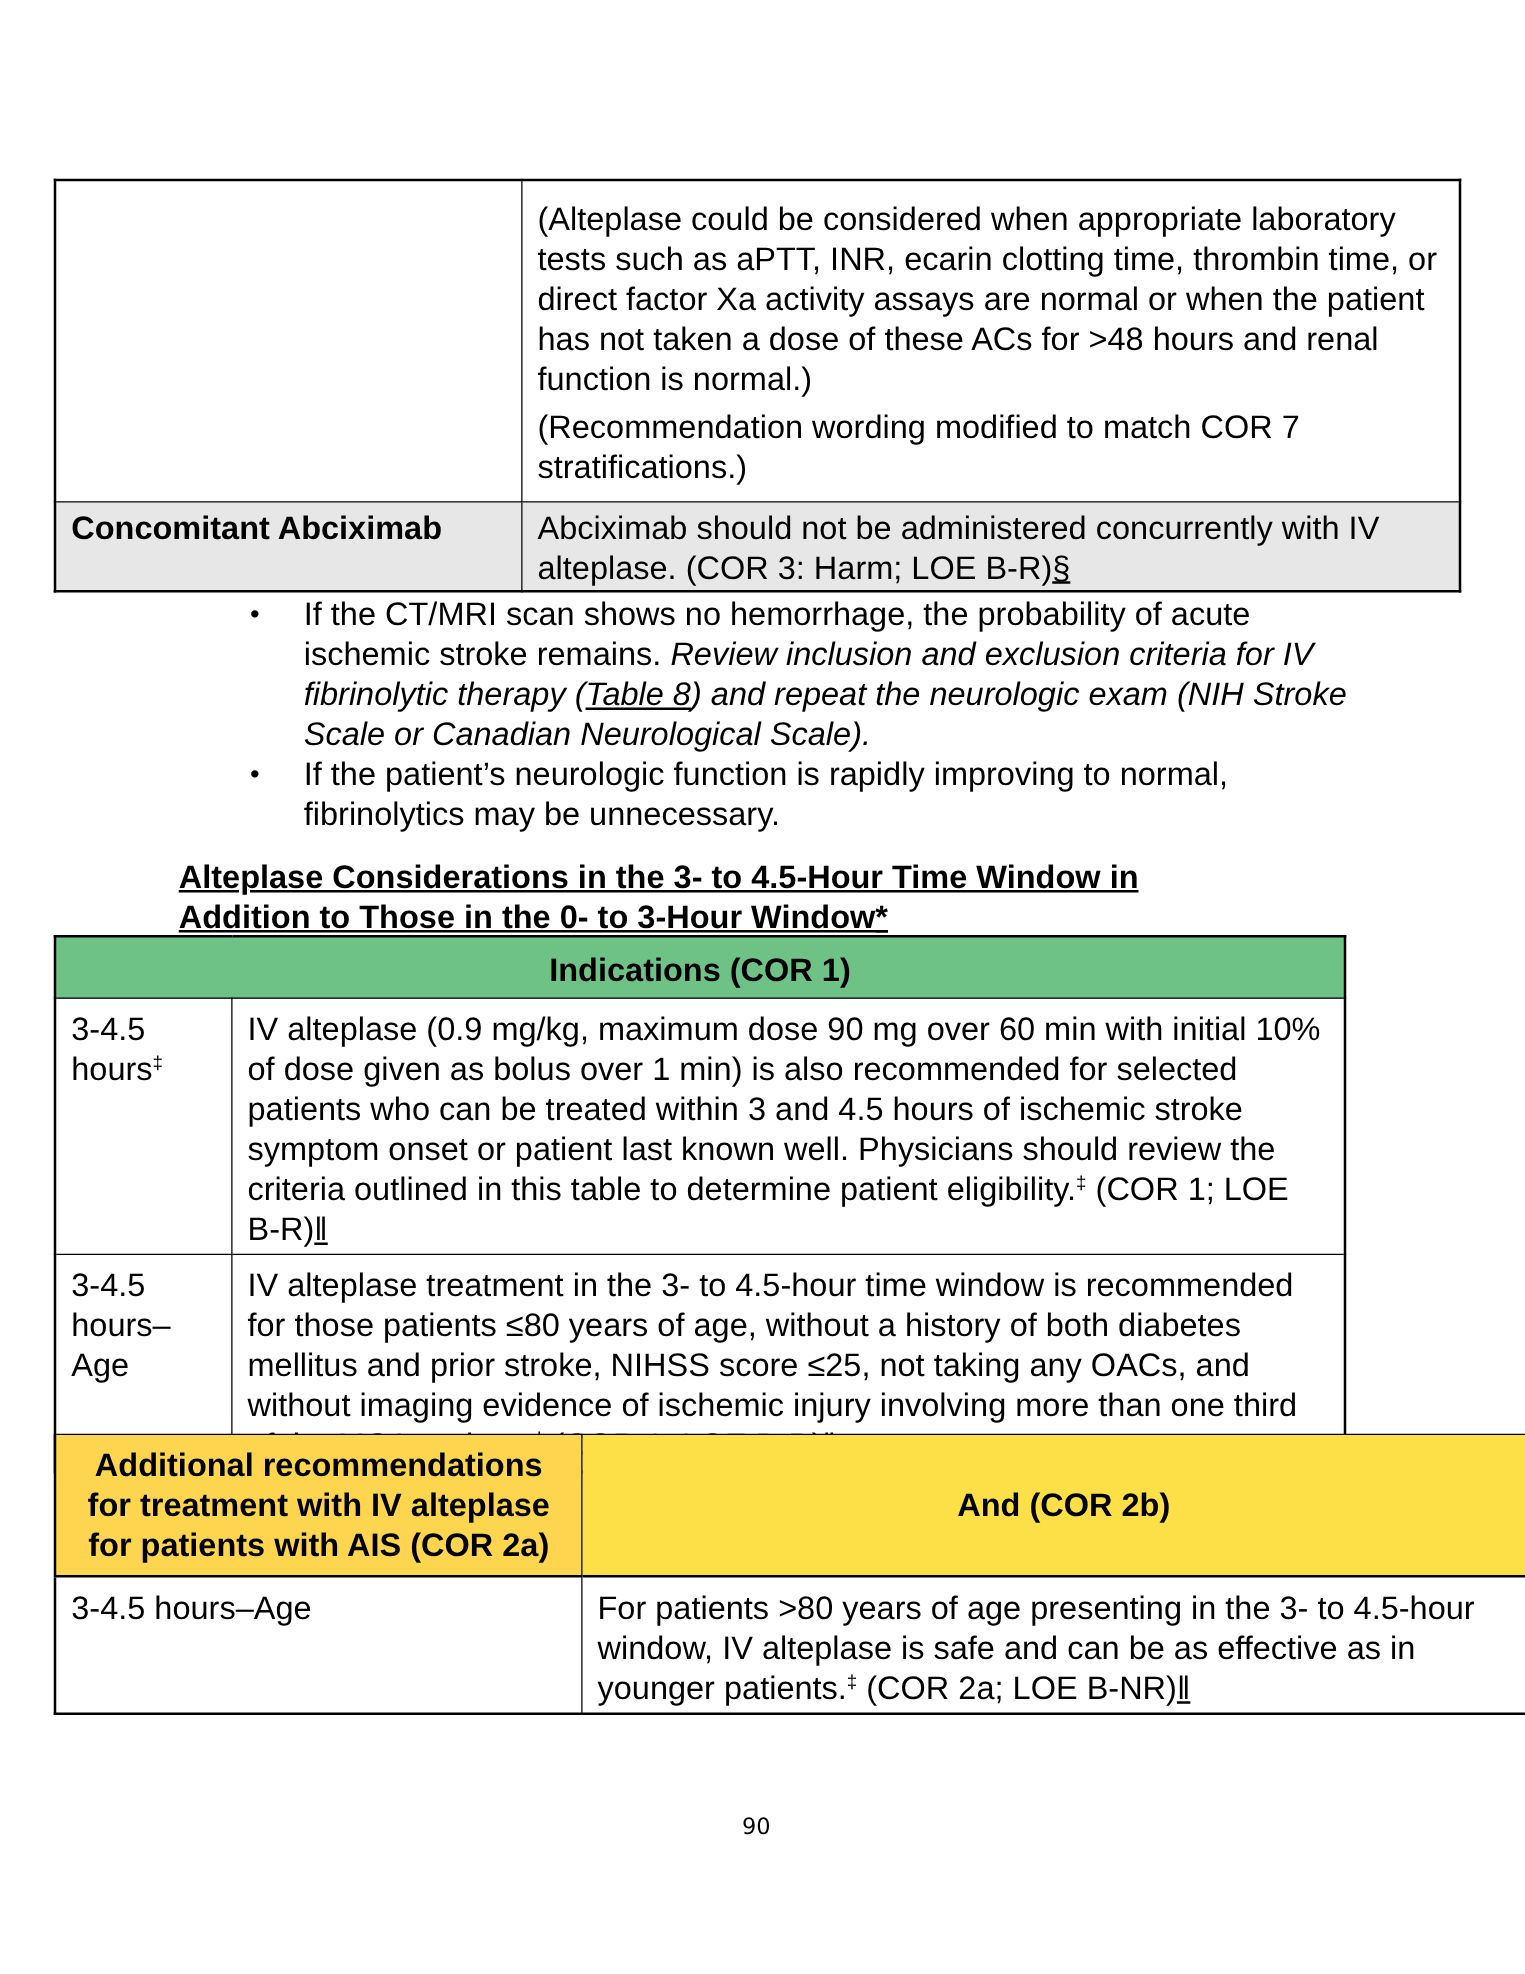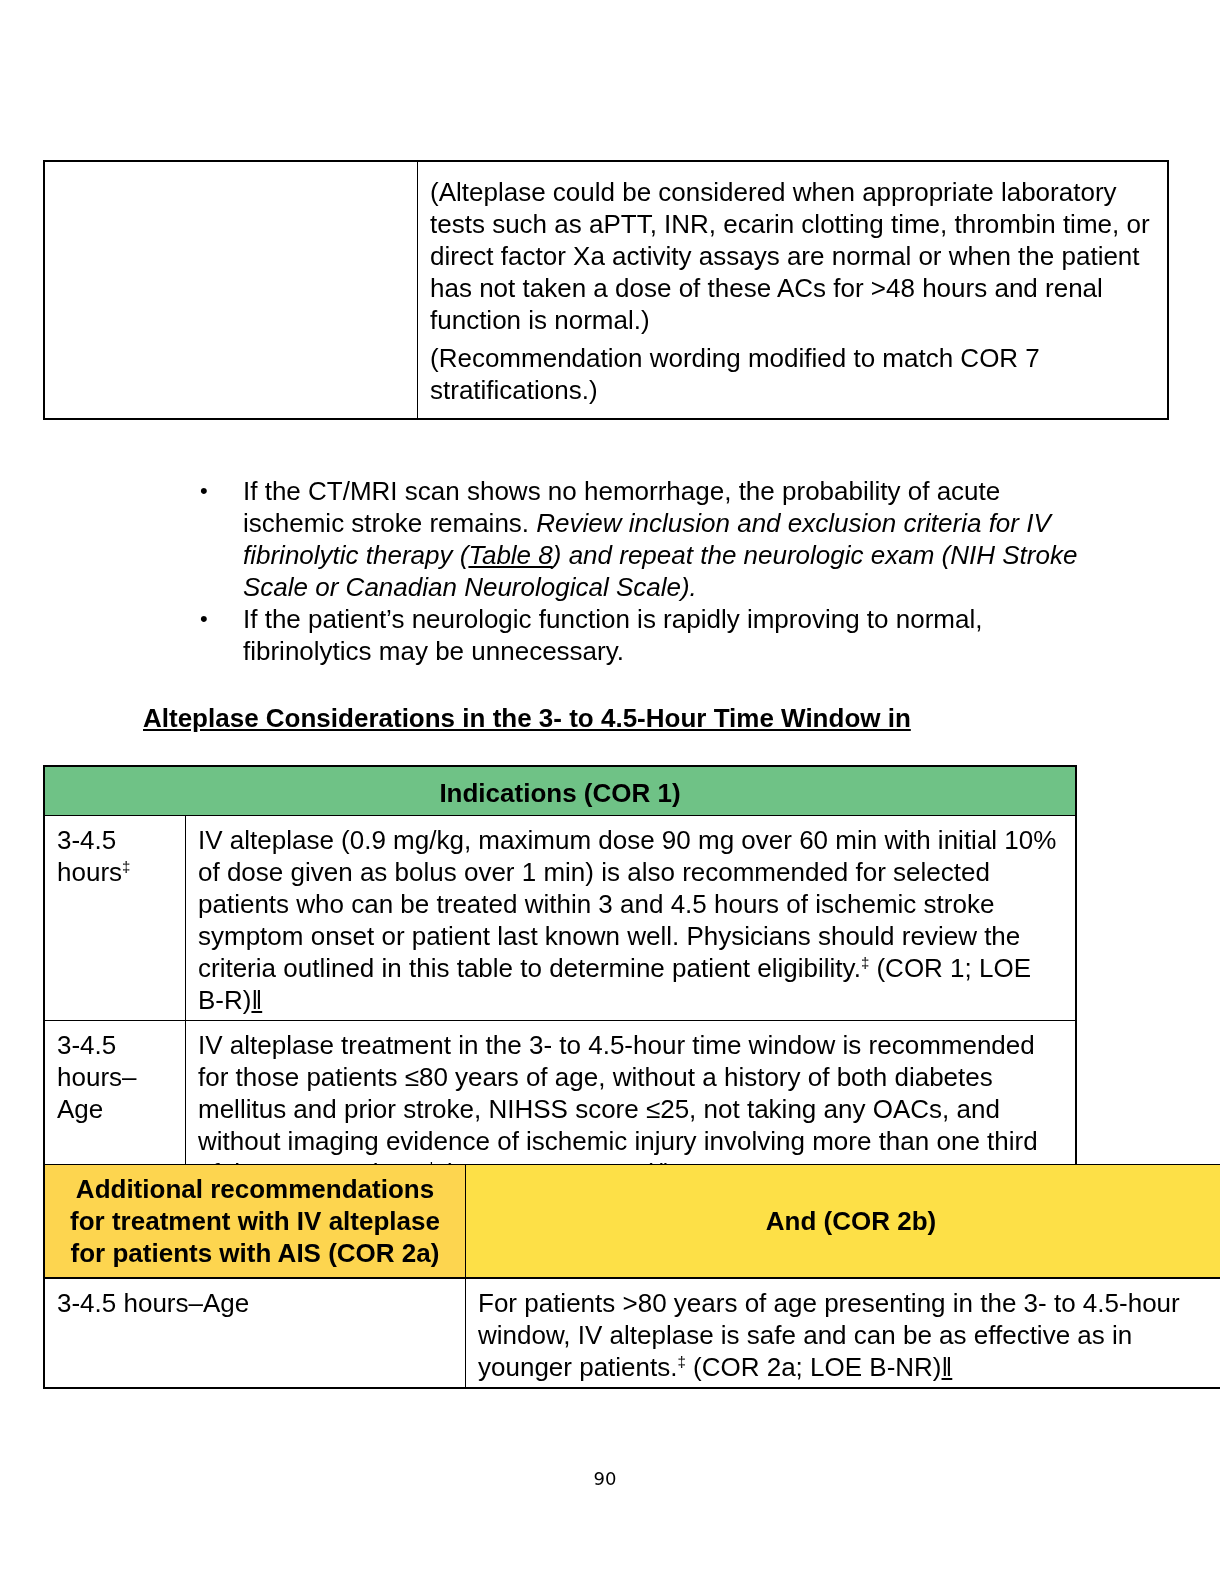--- a/index.html
+++ b/index.html
@@ -1,20 +1,20 @@
 <!DOCTYPE html>
 <html><head>
 <meta charset="utf-8">
 <style>
   html, body { margin: 0; padding: 0; background: #ffffff; }
   body {
     width: 1220px; height: 1579px; position: relative; overflow: hidden;
     font-family: "Liberation Sans", sans-serif; color: #000; font-size: 26px; line-height: 32px;
   }
-  .abs { position: absolute; margin-top: 17px; }
+  .abs { position: absolute; }
   table { border-collapse: collapse; }
   td { vertical-align: top; }
   u { text-decoration: underline; }
   sup { font-size: 15px; line-height: 0; vertical-align: 9px; }
 
   
   #t1 { left: 43px; top: 143px; width: 1126px; border: 2px solid #000; }
   #t1 td { border: 1px solid #000; padding: 0 12px; }
   #t1 .c1 { width: 348px; }
   #t1 .row-a td.c2 { padding-top: 14px; padding-bottom: 6px; }
@@ -54,30 +54,35 @@
 
 <table id="t1" class="abs">
   <tbody>
       <tr class="row-a">
     <td class="c1"></td>
     <td class="c2">
       <p>(Alteplase could be considered when appropriate laboratory tests such as aPTT, INR, ecarin clotting time, thrombin time, or direct factor Xa activity assays are normal or when the patient has not taken a dose of these ACs for &gt;48 hours and renal function is normal.)</p>
       <p>(Recommendation wording modified to match COR 7 stratifications.)</p>
     </td>
   </tr>
+  <tr class="row-b">
+    <td class="c1">Concomitant Abciximab</td>
+    <td class="c2"><span>Abciximab should not be administered concurrently with IV alteplase. (COR 3: Harm; LOE B-R)</span><u>§</u></td>
+  </tr>
 </tbody>
   </table>
 
 <ul id="bullets" class="abs">
   <li><span>If the CT/MRI scan shows no hemorrhage, the probability of acute ischemic stroke remains. </span><span class="it">Review inclusion and exclusion criteria for IV fibrinolytic therapy (</span><u class="it">Table 8</u><span class="it">) and repeat the neurologic exam (NIH Stroke Scale or Canadian Neurological Scale).</span></li>
   <li><span>If the patient’s neurologic function is rapidly improving to normal, fibrinolytics may be unnecessary.</span></li>
 </ul>
 
 <div id="section-heading" class="abs">
   <div>Alteplase Considerations in the 3- to 4.5-Hour Time Window in</div>
+  <div><span>Addition to Those in the 0- to 3-Hour Window</span><u>*</u></div>
 </div>
 
 <table id="t2" class="abs">
   <tbody>
       <tr class="hdr-green">
     <td colspan="2">Indications (COR 1)</td>
   </tr>
   <tr class="row1">
     <td class="lbl"><span>3-4.5 hours</span><sup>‡</sup></td>
     <td><span>IV alteplase (0.9 mg/kg, maximum dose 90 mg over 60 min with initial 10% of dose given as bolus over 1 min) is also recommended for selected patients who can be treated within 3 and 4.5 hours of ischemic stroke symptom onset or patient last known well. Physicians should review the criteria outlined in this table to determine patient eligibility.</span><sup>‡</sup><span> (COR 1; LOE B-R)</span><u>‖</u></td>

